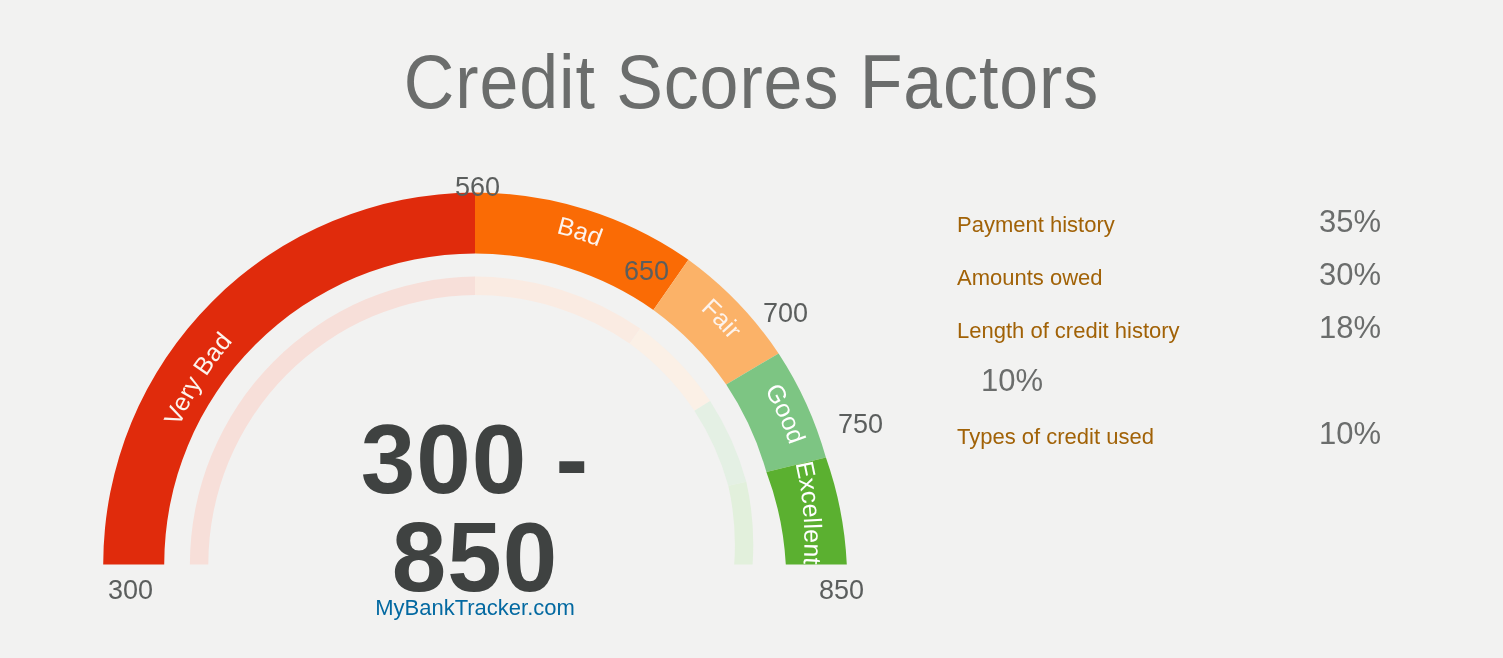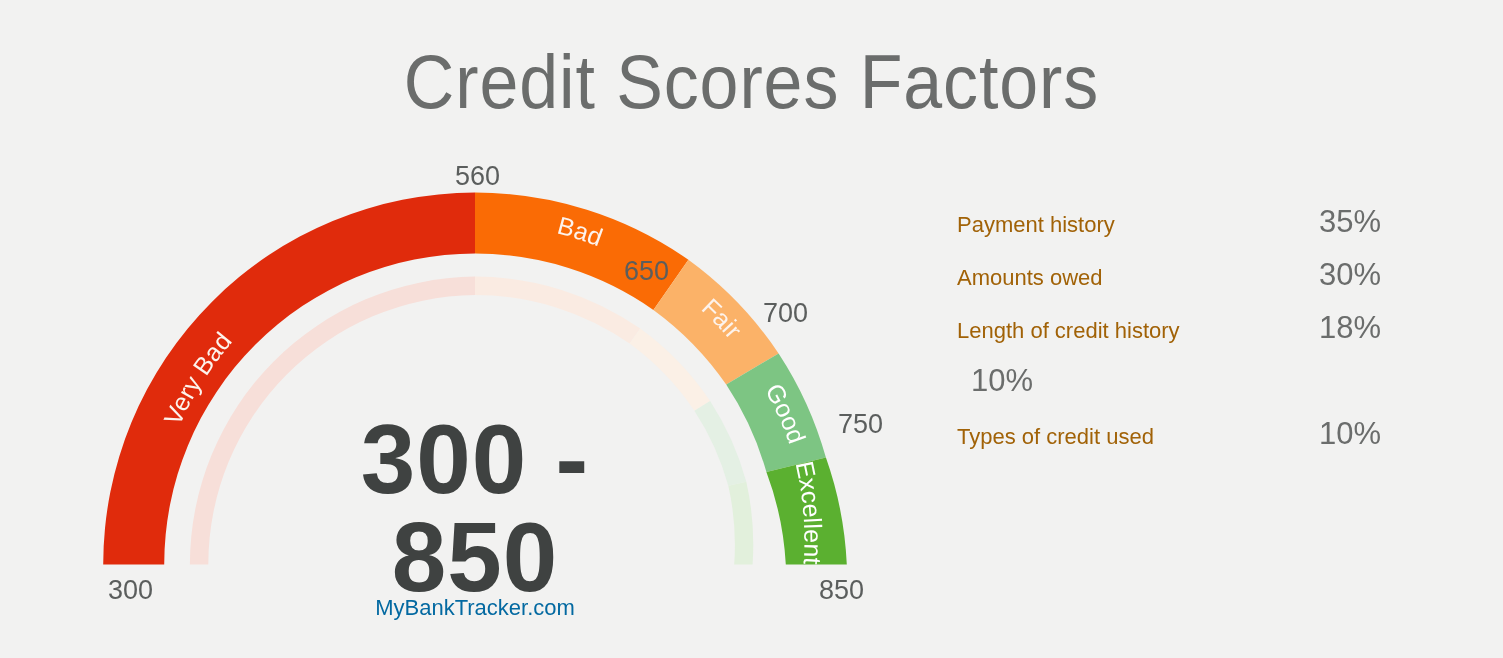--- a/index.html
+++ b/index.html
@@ -95,21 +95,21 @@
     white-space:nowrap;
   }
   .factor-pct{
     font-family:"Liberation Sans", sans-serif;
     font-size:31px;
     font-weight:400;
     color:#6B6D6C;
     white-space:nowrap;
     min-width:78px;
     text-align:left;
-    margin-left:14px;
+    margin-left:24px;
   }
 </style>
 </head>
 <body>
 
 <div id="stage">
 
   <div class="title">Credit Scores Factors</div>
 
   <div id="gauge">
@@ -150,21 +150,21 @@
       <text class="seg-label green">
         <textPath href="#arc-good" startOffset="50%" text-anchor="middle">Good</textPath>
       </text>
       <text class="seg-label green">
         <textPath href="#arc-exc" startOffset="48%" text-anchor="middle">Excellent</textPath>
       </text>
     </svg>
   </div>
 
   <div class="tick" style="left:108px; top:575px;">300</div>
-  <div class="tick" style="left:455px; top:161px;">560</div>
+  <div class="tick" style="left:455px; top:172px;">560</div>
   <div class="tick" style="left:624px; top:211px;margin-top:45px;">650</div>
   <div class="tick" style="left:763px; top:298px;">700</div>
   <div class="tick" style="left:838px; top:409px;">750</div>
   <div class="tick" style="left:795px; top:575px;margin-left:24px;">850</div>
 
   <div class="center-value">300 - 850</div>
 
   <div class="watermark">MyBankTracker.com</div>
 
   <div id="factors">

